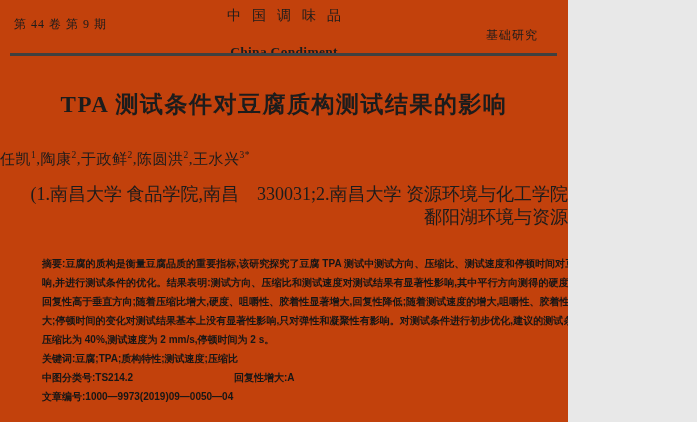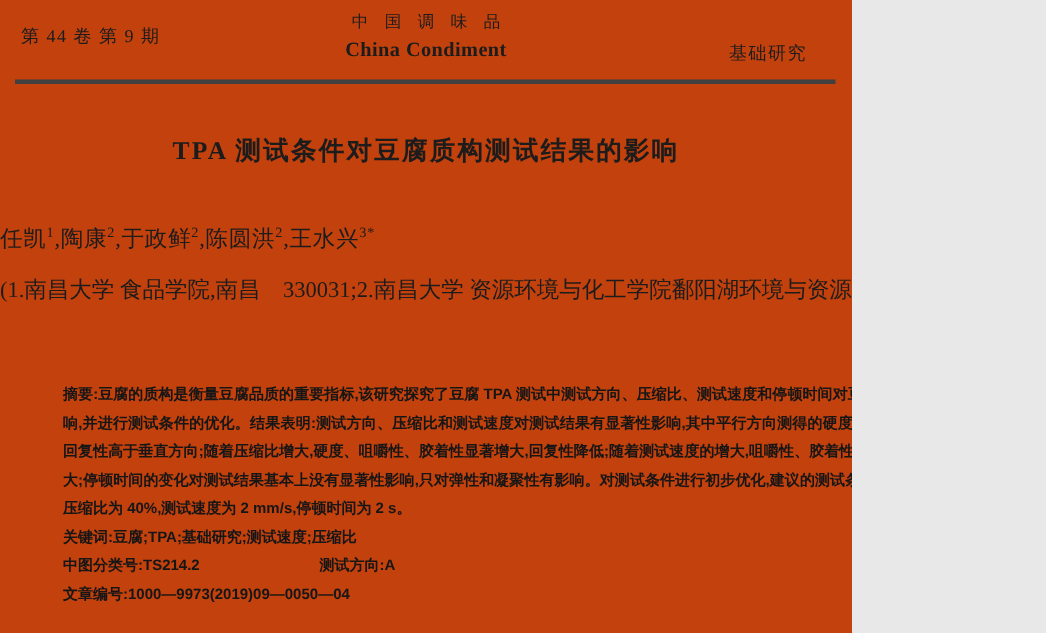--- a/index.html
+++ b/index.html
@@ -26,29 +26,29 @@
   .header-left .date-line { padding-left: 9px; }
 
   .header-center {
     position: absolute;
     left: 0;
     right: 0;
     top: 7px;
     text-align: center;
   }
   .journal-cn {
-    font-size: 11px;
+    font-size: 14px;
     letter-spacing: 11px;
     text-indent: 11px;
     font-weight: 500;
   }
   .journal-en {
     font-size: 13.5px;
     font-weight: bold;
-    margin-top: 3px;
+    margin-top: 19px;
     letter-spacing: 0.3px;
   }
   .header-right {
     position: absolute;
     right: 30px;
     top: 27px;
     font-size: 12px;
     letter-spacing: 1px;
   }
   .rule {
@@ -61,59 +61,59 @@
   }
 
   
   .title {
     position: absolute;
     left: 0;
     right: 0;
     top: 89px;
     margin: 0;
     text-align: center;
-    font-size: 17px;
+    font-size: 23px;
     font-weight: bold;
     letter-spacing: 1.5px;
   }
   .authors {
     position: absolute;
     left: 0;
     right: 0;
     top: 150px;
     text-align: left;
     font-size: 15px;
     letter-spacing: 0.5px;
   }
   .authors sup { font-size: 9.5px; }
   .affils {
     position: absolute;
-    left: 0;
+    left: 13px;
     right: 0;
     top: 183px;
-    text-align: left;
-    font-size: 15px;
+    text-align: right;
+    font-size: 18px;
     line-height: 23px;
   }
 
   
   .body-block {
     position: absolute;
     left: 42px;
     width: 618px;
     top: 254px;
     font-family: "Liberation Sans", sans-serif;
     font-size: 10px;
     line-height: 19px;
     font-weight: 600;
     color: #161616;
   }
   .body-block p { margin: 0; }
   .abstract { text-align: justify; }
-  .meta-row { display: flex; }
+  .meta-row { display: flex; gap: 21px; }
   .meta-row .clc { width: 171px; flex: none; }
   .meta-row .doccode { width: 164px; flex: none; }
   .meta-row .doi { flex: 1; font-weight: 500; }
 </style>
 </head>
 <body>
 
 <div class="page">
 
   <div class="header-left">
@@ -134,21 +134,21 @@
   <div class="authors">
     <span><span>任凯</span><sup>1</sup></span><span>,</span><span><span>陶康</span><sup>2</sup></span><span>,</span><span><span>于政鲜</span><sup>2</sup></span><span>,</span><span><span>陈圆洪</span><sup>2</sup></span><span>,</span><span><span>王水兴</span><sup>3*</sup></span>
   </div>
 
   <div class="affils">
     <div>(1.南昌大学 食品学院,南昌　330031;2.南昌大学 资源环境与化工学院鄱阳湖环境与资源</div>
   </div>
 
   <div class="body-block">
     <p class="abstract">摘要:豆腐的质构是衡量豆腐品质的重要指标,该研究探究了豆腐 TPA 测试中测试方向、压缩比、测试速度和停顿时间对豆腐 TPA 测试值的影响,并进行测试条件的优化。结果表明:测试方向、压缩比和测试速度对测试结果有显著性影响,其中平行方向测得的硬度、咀嚼性、胶着性和回复性高于垂直方向;随着压缩比增大,硬度、咀嚼性、胶着性显著增大,回复性降低;随着测试速度的增大,咀嚼性、胶着性、凝聚性、回复性增大;停顿时间的变化对测试结果基本上没有显著性影响,只对弹性和凝聚性有影响。对测试条件进行初步优化,建议的测试条件是:平行测试方向,压缩比为 40%,测试速度为 2 mm/s,停顿时间为 2 s。</p>
-    <p class="keywords">关键词:豆腐;TPA;基础研究;测试速度;压缩比</p>
+    <p class="keywords">关键词:豆腐;TPA;质构特性;测试速度;压缩比</p>
     <p class="meta-row">
       <span class="clc">中图分类号:TS214.2</span>
-      <span class="doccode">测试方向:A</span>
+      <span class="doccode">回复性增大:A</span>
     </p>
     <p class="article-no">文章编号:1000—9973(2019)09—0050—04</p>
   </div>
 
 </div>
 
 </body></html>

